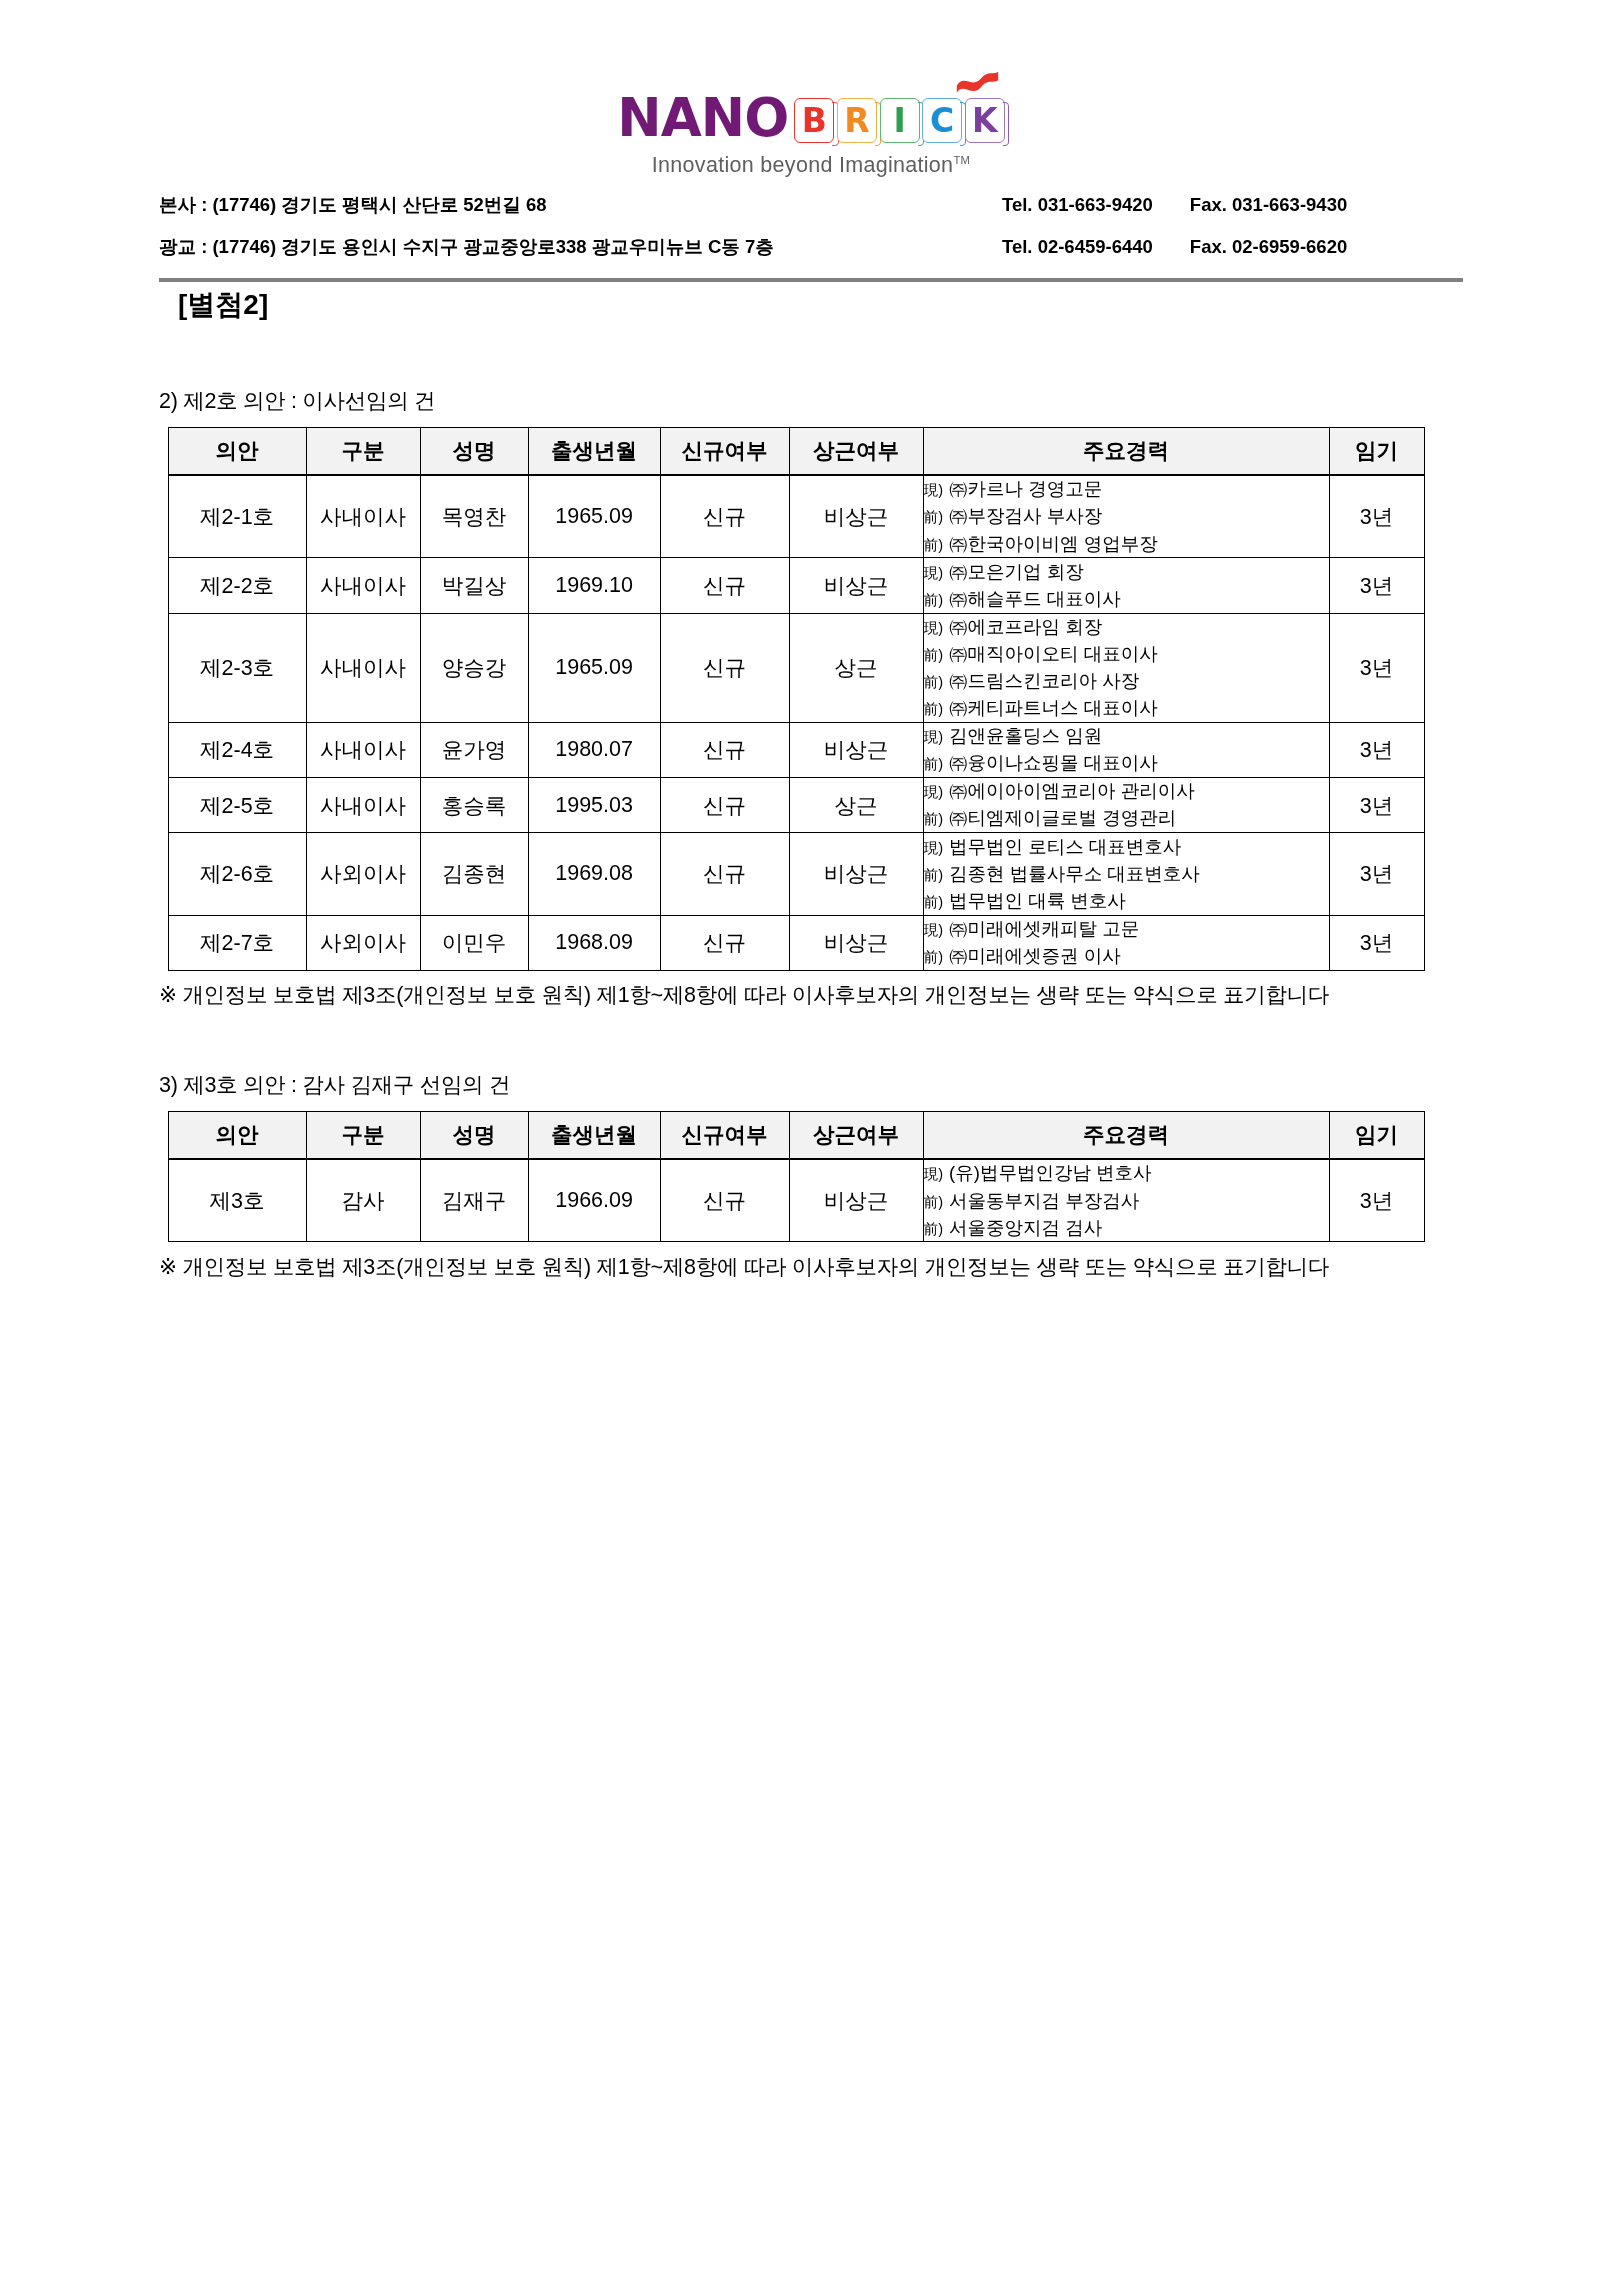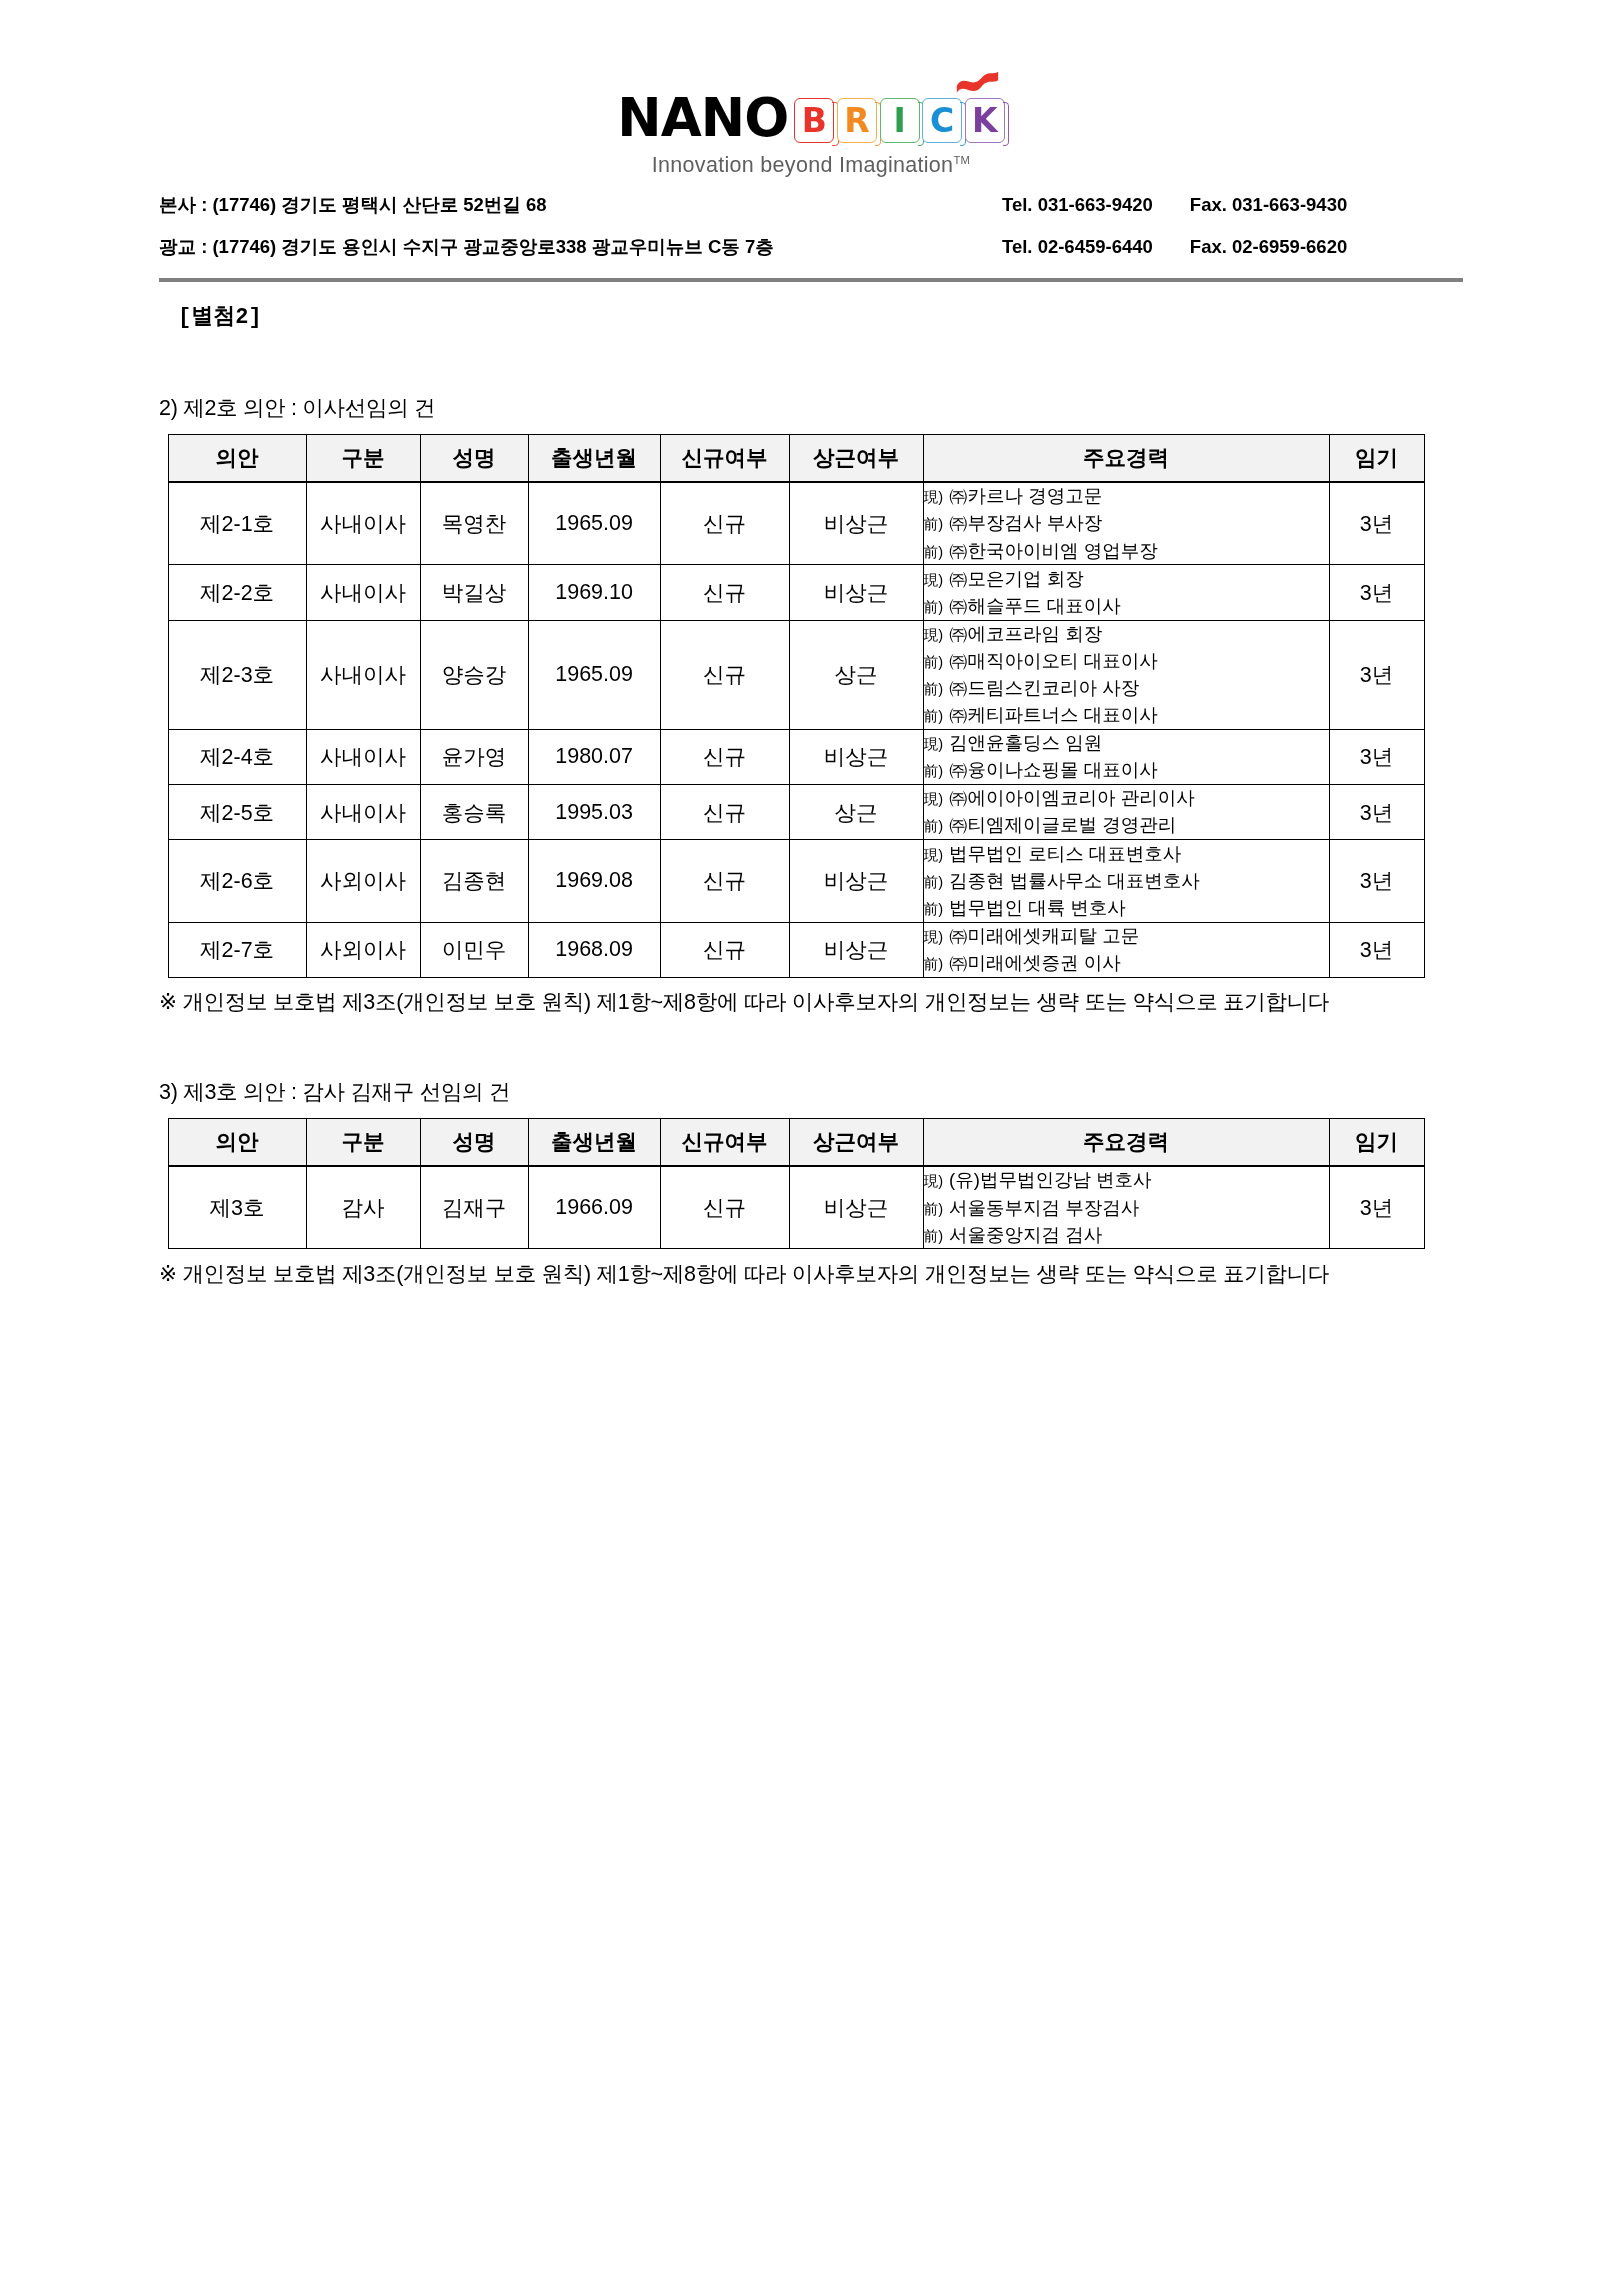--- a/index.html
+++ b/index.html
@@ -37,21 +37,21 @@
   .logo-row {
     display: flex;
     align-items: flex-end;
     position: relative;
   }
   .logo-nano {
     font-family: "DejaVu Sans", sans-serif;
     font-size: 53px;
     font-weight: bold;
     letter-spacing: -0.9px;
-    color: #000000;
+    color: #701a75;
     line-height: 0.95;
     position: relative;
     padding-right: 3.4px;
   }
   .logo-flag {
     position: absolute;
     top: -22.4px;
     right: 5.2px;
     width: 45px;
     height: 22.4px;
@@ -114,24 +114,23 @@
 
   .rule {
     border: none;
     border-top: 4.3px solid #808080;
     margin: 5.2px 0 0 0;
     width: 100%;
   }
 
   
   .attachment-tag {
-    font-size: 22px;
+    font-size: 28px;
     font-weight: bold;
-    margin: 19px 0 0 19px;
-    font-family: Liberation Mono, monospace;
+    margin: 4px 0 0 19px;
   }
   .agenda-title {
     font-size: 21.5px;
     margin: 62px 0 12px 0;
     letter-spacing: -0.3px;
   }
   .agenda-title.second {
     margin-top: 57px;
   }
 

